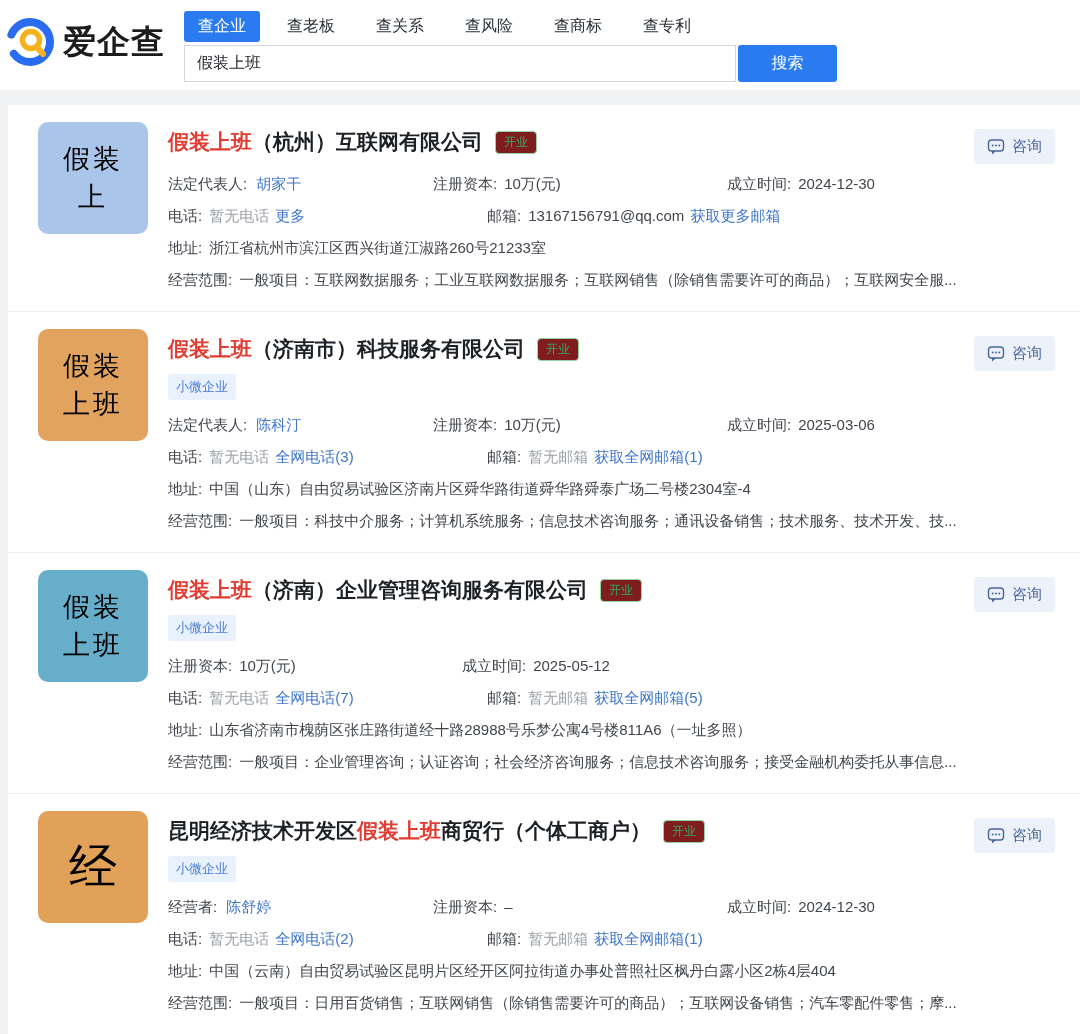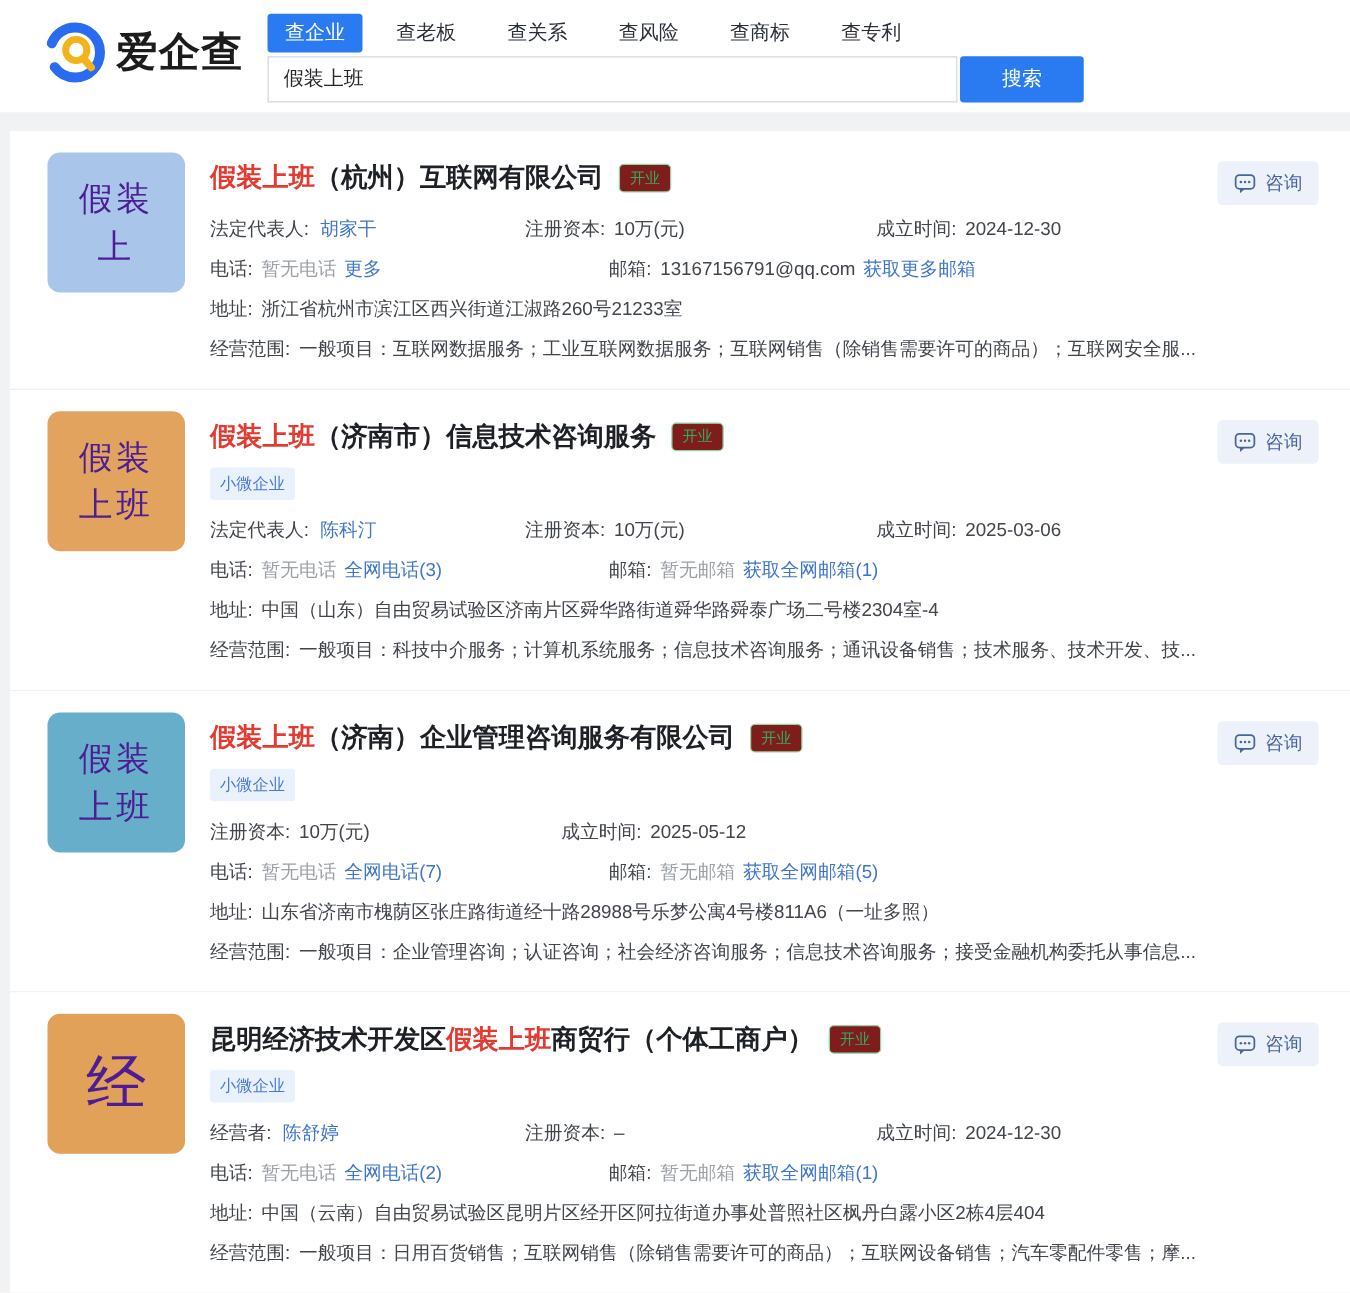--- a/index.html
+++ b/index.html
@@ -1,47 +1,47 @@
 <!DOCTYPE html>
 <html><head>
 <meta charset="utf-8">
 <style>
   * { box-sizing: border-box; }
   html, body { margin: 0; padding: 0; width: 1080px; height: 1034px; overflow: hidden;
     font-family: "Liberation Sans", "DejaVu Sans", sans-serif; background: #f1f2f4; }
 
   
-  .header { background: #fff; height: 90px; display: flex; align-items: flex-start; padding-left: 34px; }
+  .header { background: #fff; height: 90px; display: flex; align-items: flex-start; padding-left: 4px; }
   .logo { display: flex; align-items: center; margin-top: 16px; width: 180px; flex-shrink: 0; }
   .logo-text { font-size: 33px; font-weight: 800; color: #1c1c1c; margin-left: 7px; letter-spacing: 1px; }
   .search-area { margin-top: 11px; }
   .tabs { display: flex; }
   .tab { font-size: 16px; color: #2b3038; padding: 5px 14px; margin-right: 13px; text-decoration: none; cursor: pointer; }
   .tab.active { background: #2a7af2; color: #ffffff; border-radius: 3px; }
   .search-row { display: flex; margin-top: 3px; }
   .search-input { width: 552px; height: 37px; border: 1px solid #d4d7db; padding: 0 12px; font-size: 16px; color: #24262a; outline: none; }
   .search-btn { width: 99px; height: 37px; background: #2a7af2; color: #fff; border: none; border-radius: 3px; font-size: 16px; margin-left: 2px; cursor: pointer; }
 
   .band { height: 15px; background: #f1f2f4; }
   .content { margin-left: 8px; background: #fff; min-height: 929px; }
 
   
   .card { position: relative; display: flex; padding: 17px 40px 20px 30px; border-bottom: 1px solid #edeff2; background: #fff; }
-  .avatar { width: 110px; height: 112px; border-radius: 10px; color: #4c1d95; display: flex; flex-direction: column;
+  .avatar { width: 110px; height: 112px; border-radius: 10px; color: #000000; display: flex; flex-direction: column;
     align-items: center; justify-content: center; font-size: 27px; line-height: 38px; letter-spacing: 3px; flex-shrink: 0; cursor: pointer; }
   .avatar.single { font-size: 48px; letter-spacing: 0; }
   .card-main { margin-left: 20px; flex: 1; min-width: 0; }
   .title-row { display: flex; align-items: center; margin-top: 3px; height: 34px; }
   .title { font-size: 21px; font-weight: 700; color: #1d2025; margin: 0; white-space: nowrap; cursor: pointer; }
   .title .hl { color: #e13c32; }
   .status { margin-left: 12px; font-size: 12px; color: #2fae60; border: 1px solid #8fd6a8; border-radius: 4px; padding: 2px 8px; background: #7f1d1d; flex-shrink: 0; }
   .tag-row { margin-top: 8px; height: 26px; }
   .tag { display: inline-block; font-size: 13px; color: #4a7bd4; background: #e9f1fc; border-radius: 3px; padding: 4px 8px; }
   .frow { display: flex; font-size: 15px; color: #41454c; margin-top: 10px; line-height: 22px; white-space: nowrap; }
-  .frow.first { margin-top: 14px; }
+  .frow.first { margin-top: 14px; gap: 13px; }
   .fitem { overflow: hidden; flex-shrink: 0; }
   .fitem.grow { flex-shrink: 1; }
   .w1 { width: 252px; } .w2 { width: 281px; } .p1 { width: 319px; }
   .flabel { margin-right: 7px; }
   .flink { color: #3f76c9; text-decoration: none; cursor: pointer; margin-left: 2px; }
   .muted { color: #9ca1a8; }
   .oneline { overflow: hidden; white-space: nowrap; }
   .consult { position: absolute; top: 24px; right: 25px; display: flex; align-items: center; gap: 7px;
     background: #edf2fa; color: #49669c; border: none; border-radius: 4px; font-size: 15px; padding: 8px 13px; cursor: pointer;
     font-family: "Liberation Sans", "DejaVu Sans", sans-serif; }
@@ -117,21 +117,21 @@
     </button>
   </div>
 
   <div class="card">
     <div class="avatar" style="background-color: rgb(226, 163, 95);">
       <span>假装</span>
       <span>上班</span>
     </div>
     <div class="card-main">
       <div class="title-row">
-        <h2 class="title"><span></span><span class="hl">假装上班</span><span>（济南市）信息技术咨询服务</span></h2>
+        <h2 class="title"><span></span><span class="hl">假装上班</span><span>（济南市）科技服务有限公司</span></h2>
         <span class="status">开业</span>
       </div>
       <div class="tag-row"><span class="tag">小微企业</span></div>
       <div class="frow first">
         <span class="fitem w1"><span class="flabel">法定代表人:</span><a class="flink">陈科汀</a></span>
         <span class="fitem w2"><span class="flabel">注册资本:</span><span>10万(元)</span></span>
         <span class="fitem grow"><span class="flabel">成立时间:</span><span>2025-03-06</span></span>
       </div>
       <div class="frow">
         <span class="fitem p1"><span class="flabel">电话:</span><span class="muted">暂无电话</span> <a class="flink">全网电话(3)</a></span>

